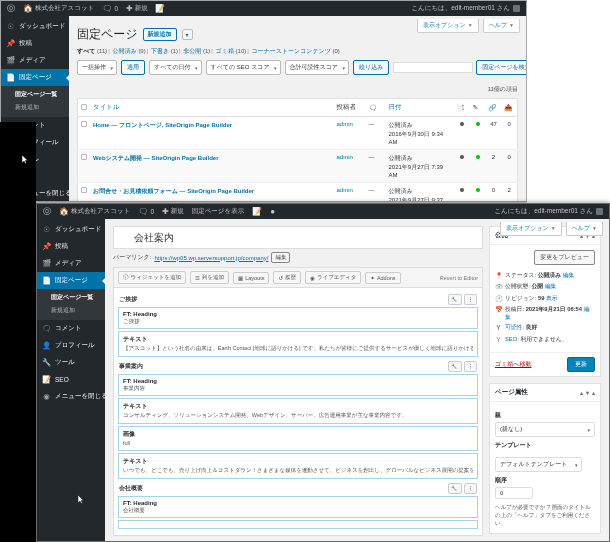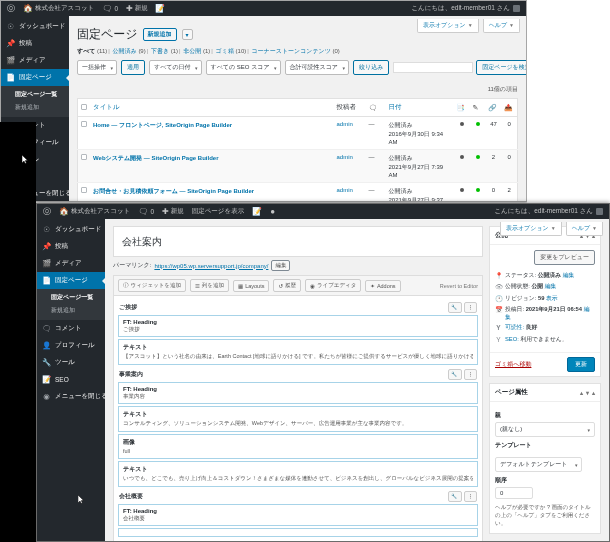--- a/index.html
+++ b/index.html
@@ -93,22 +93,22 @@
   .dot-green{ width:4px;height:4px;border-radius:50%;background:#00c000;display:inline-block;}
   .numcol { text-align:center; color:#555; }
   .hicon { font-size:7px; color:#444; }
 
   
   .ed-main { display:flex; gap:6px; margin-top:3px; }
   .ed-left { flex:1; min-width:0; }
   .ed-right { width:112px; flex:0 0 112px; }
 
   .titlefield {
-    width:100%; height:31px; border:1px solid #ddd; background:#fff;
-    font-size:10px; color:#32373c; padding:2px 8px; display:flex; align-items:center;
+    width:100%; height:23px; border:1px solid #ddd; background:#fff;
+    font-size:10px; color:#32373c; padding:2px 20px; display:flex; align-items:center;
   }
   .permalink { font-size:6px; color:#32373c; margin:3px 0 4px 0; display:flex; align-items:center; gap:3px;}
   .permalink a { color:#0073aa; text-decoration:underline; }
   .pl-edit { border:1px solid #7e8993; background:#f7f7f7; font-size:5.5px; color:#555; padding:1px 3px; border-radius:2px;}
 
   .pb-toolbar {
     background:#f5f5f5; border:1px solid #ddd; border-bottom:none;
     display:flex; align-items:center; gap:4px; padding:3px 4px;
   }
   .pb-btn { border:1px solid #ccc; background:#f7f7f7; font-size:5.5px; color:#555;

